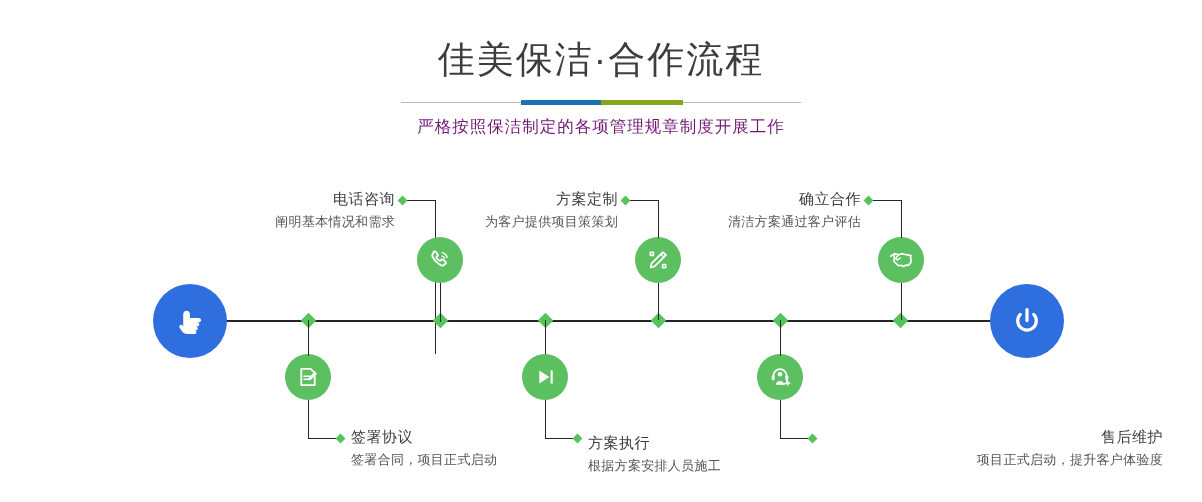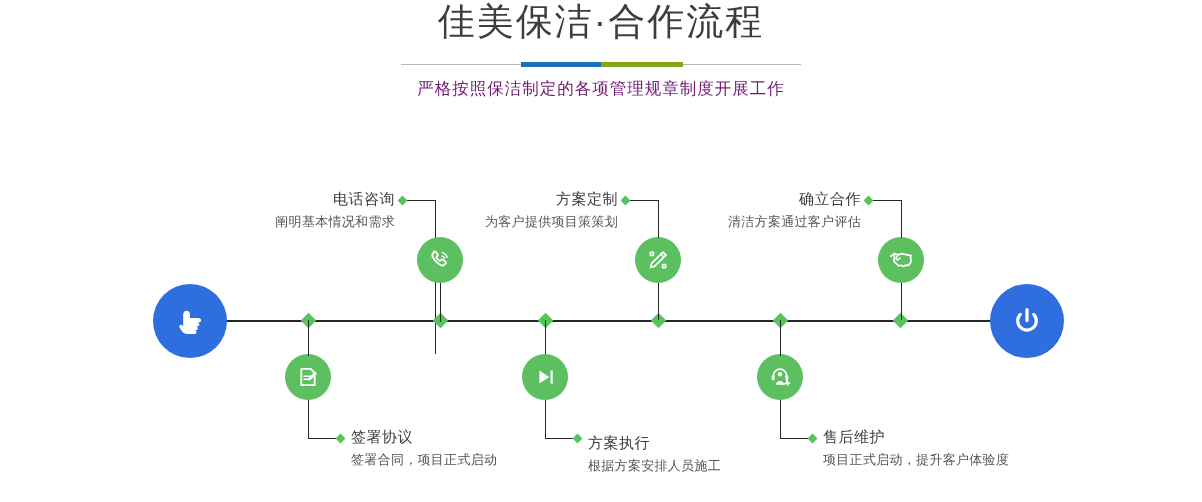--- a/index.html
+++ b/index.html
@@ -22,20 +22,21 @@
   
   .header {
     position: absolute;
     left: 0;
     top: 0;
     width: 1202px;
     text-align: center;
   }
   .page-title {
     margin: 0;
+    padding-top: 38px;
     font-size: 37px;
     font-weight: 400;
     letter-spacing: 2px;
     color: #3d3d3d;
     line-height: 1.2;
   }
   .divider {
     position: relative;
     width: 400px;
     height: 14px;
@@ -333,19 +334,19 @@
           <line x1="20.9" y1="17.6" x2="20.9" y2="21" stroke="#ffffff" stroke-width="1.5" stroke-linecap="round"></line>
         </svg>
       </span>
     </div>
     <div class="stem" style="left:780px; top:160px; height:36px;"></div>
     <div class="elbow">
       <div class="v" style="left:780px; top:240px; height:38px;"></div>
       <div class="h" style="left:780px; top:278px; width:33px;"></div>
       <div class="tip" style="position:absolute; left:809px; top:275px;"></div>
     </div>
-    <div class="label bottom" style="left:823px; top:266px; width:340px;">
+    <div class="label bottom" style="left:823px; top:266px; width:340px;text-align:right;">
       <div class="lbl-title">售后维护</div>
       <div class="lbl-desc">项目正式启动，提升客户体验度</div>
     </div>
 
   </div>
 </div>
 
 </body></html>

